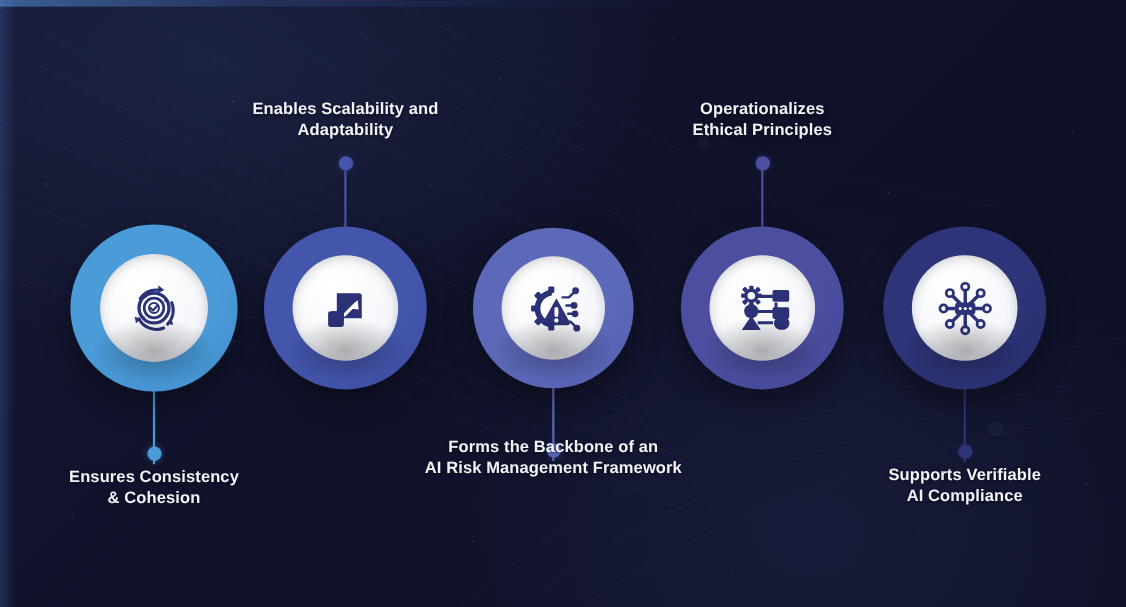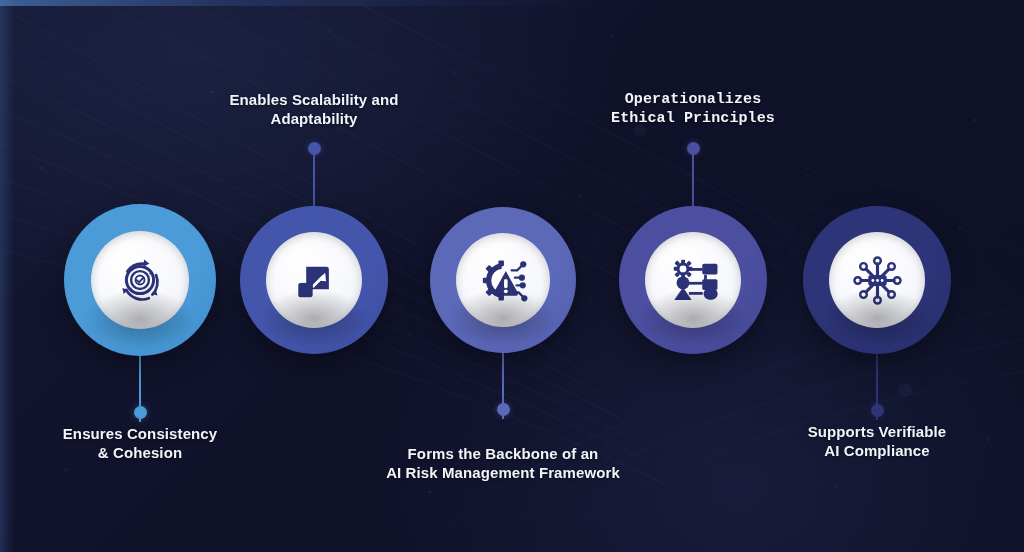--- a/index.html
+++ b/index.html
@@ -245,21 +245,21 @@
           <circle cx="52.6" cy="28.8" r="3.5"></circle>
           <circle cx="53.6" cy="37.4" r="3.5"></circle>
           <circle cx="55.4" cy="52" r="3.5"></circle>
         </g>
       </svg>
             </span>
       </div>
     </div>
 
     <div class="label" style="left:333px; width:340px;
-                top:444px;">Forms the Backbone of an
+                top:397px;">Forms the Backbone of an
 AI Risk Management Framework</div>
   </div>
       <div class="node" style="left: 0px; top: 0px; width: 1024px; height: 552px;">
     <div class="stem" style="left:692px; top:148px; height:66px;
                 background:#4c4fa0;"></div>
 
     <div class="knob" style="left:686.5px; top:142px; background:#4c4fa0;
                 box-shadow:0 0 6px #4c4fa066;"></div>
 
     <div class="ring" style="left:619px; top:206px;
@@ -294,21 +294,21 @@
           <rect x="25" y="23.4" width="4.3" height="4.3" rx="1" transform="rotate(-45 27.1 25.5)"></rect>
           <rect x="25" y="11.2" width="4.3" height="4.3" rx="1" transform="rotate(45 27.1 13.3)"></rect>
           <rect x="12.2" y="23.4" width="4.3" height="4.3" rx="1" transform="rotate(45 14.3 25.5)"></rect>
         </g>
       </svg>
             </span>
       </div>
     </div>
 
     <div class="label" style="left:523px; width:340px;
-                top:90px;font-family:Liberation Mono, monospace;">Operationalizes
+                top:90px;">Operationalizes
 Ethical Principles</div>
   </div>
       <div class="node" style="left: 0px; top: 0px; width: 1024px; height: 552px;">
     <div class="stem" style="left:876px; top:350px; height:70px;
                 background:#2d3477;"></div>
 
     <div class="knob" style="left:870.5px; top:404px; background:#2d3477;
                 box-shadow:0 0 6px #2d347766;"></div>
 
     <div class="ring" style="left:803px; top:206px;

